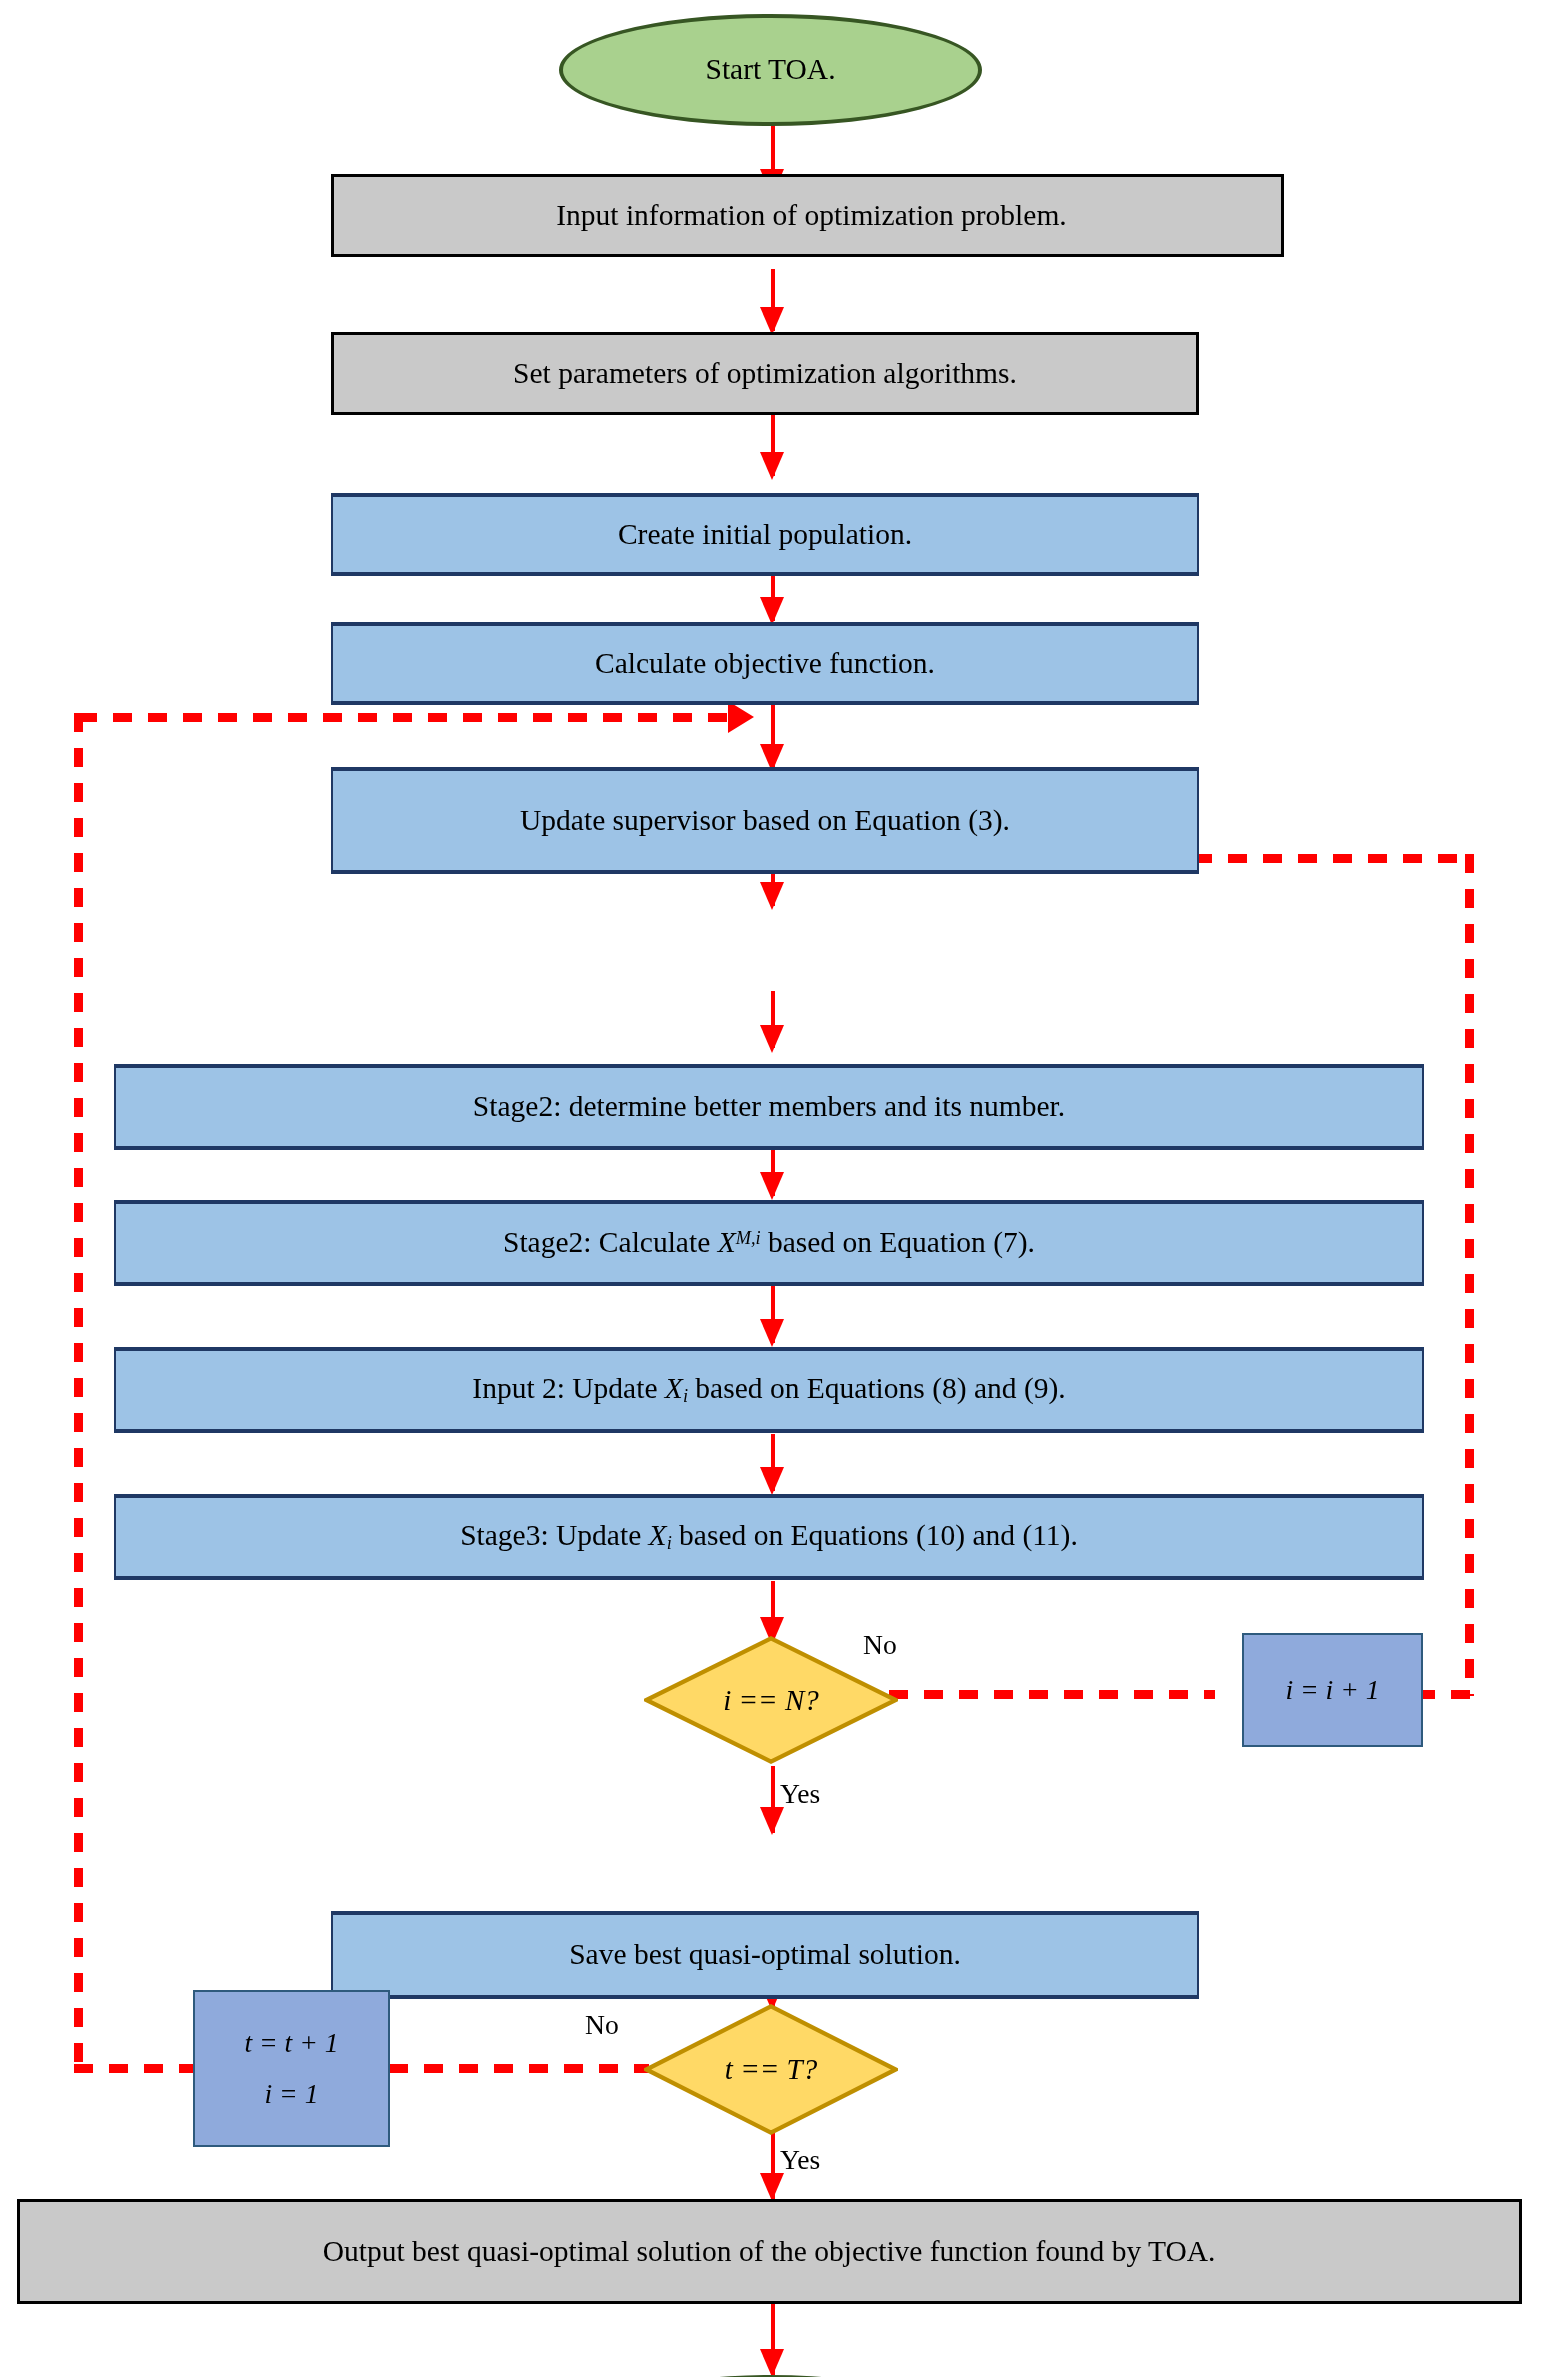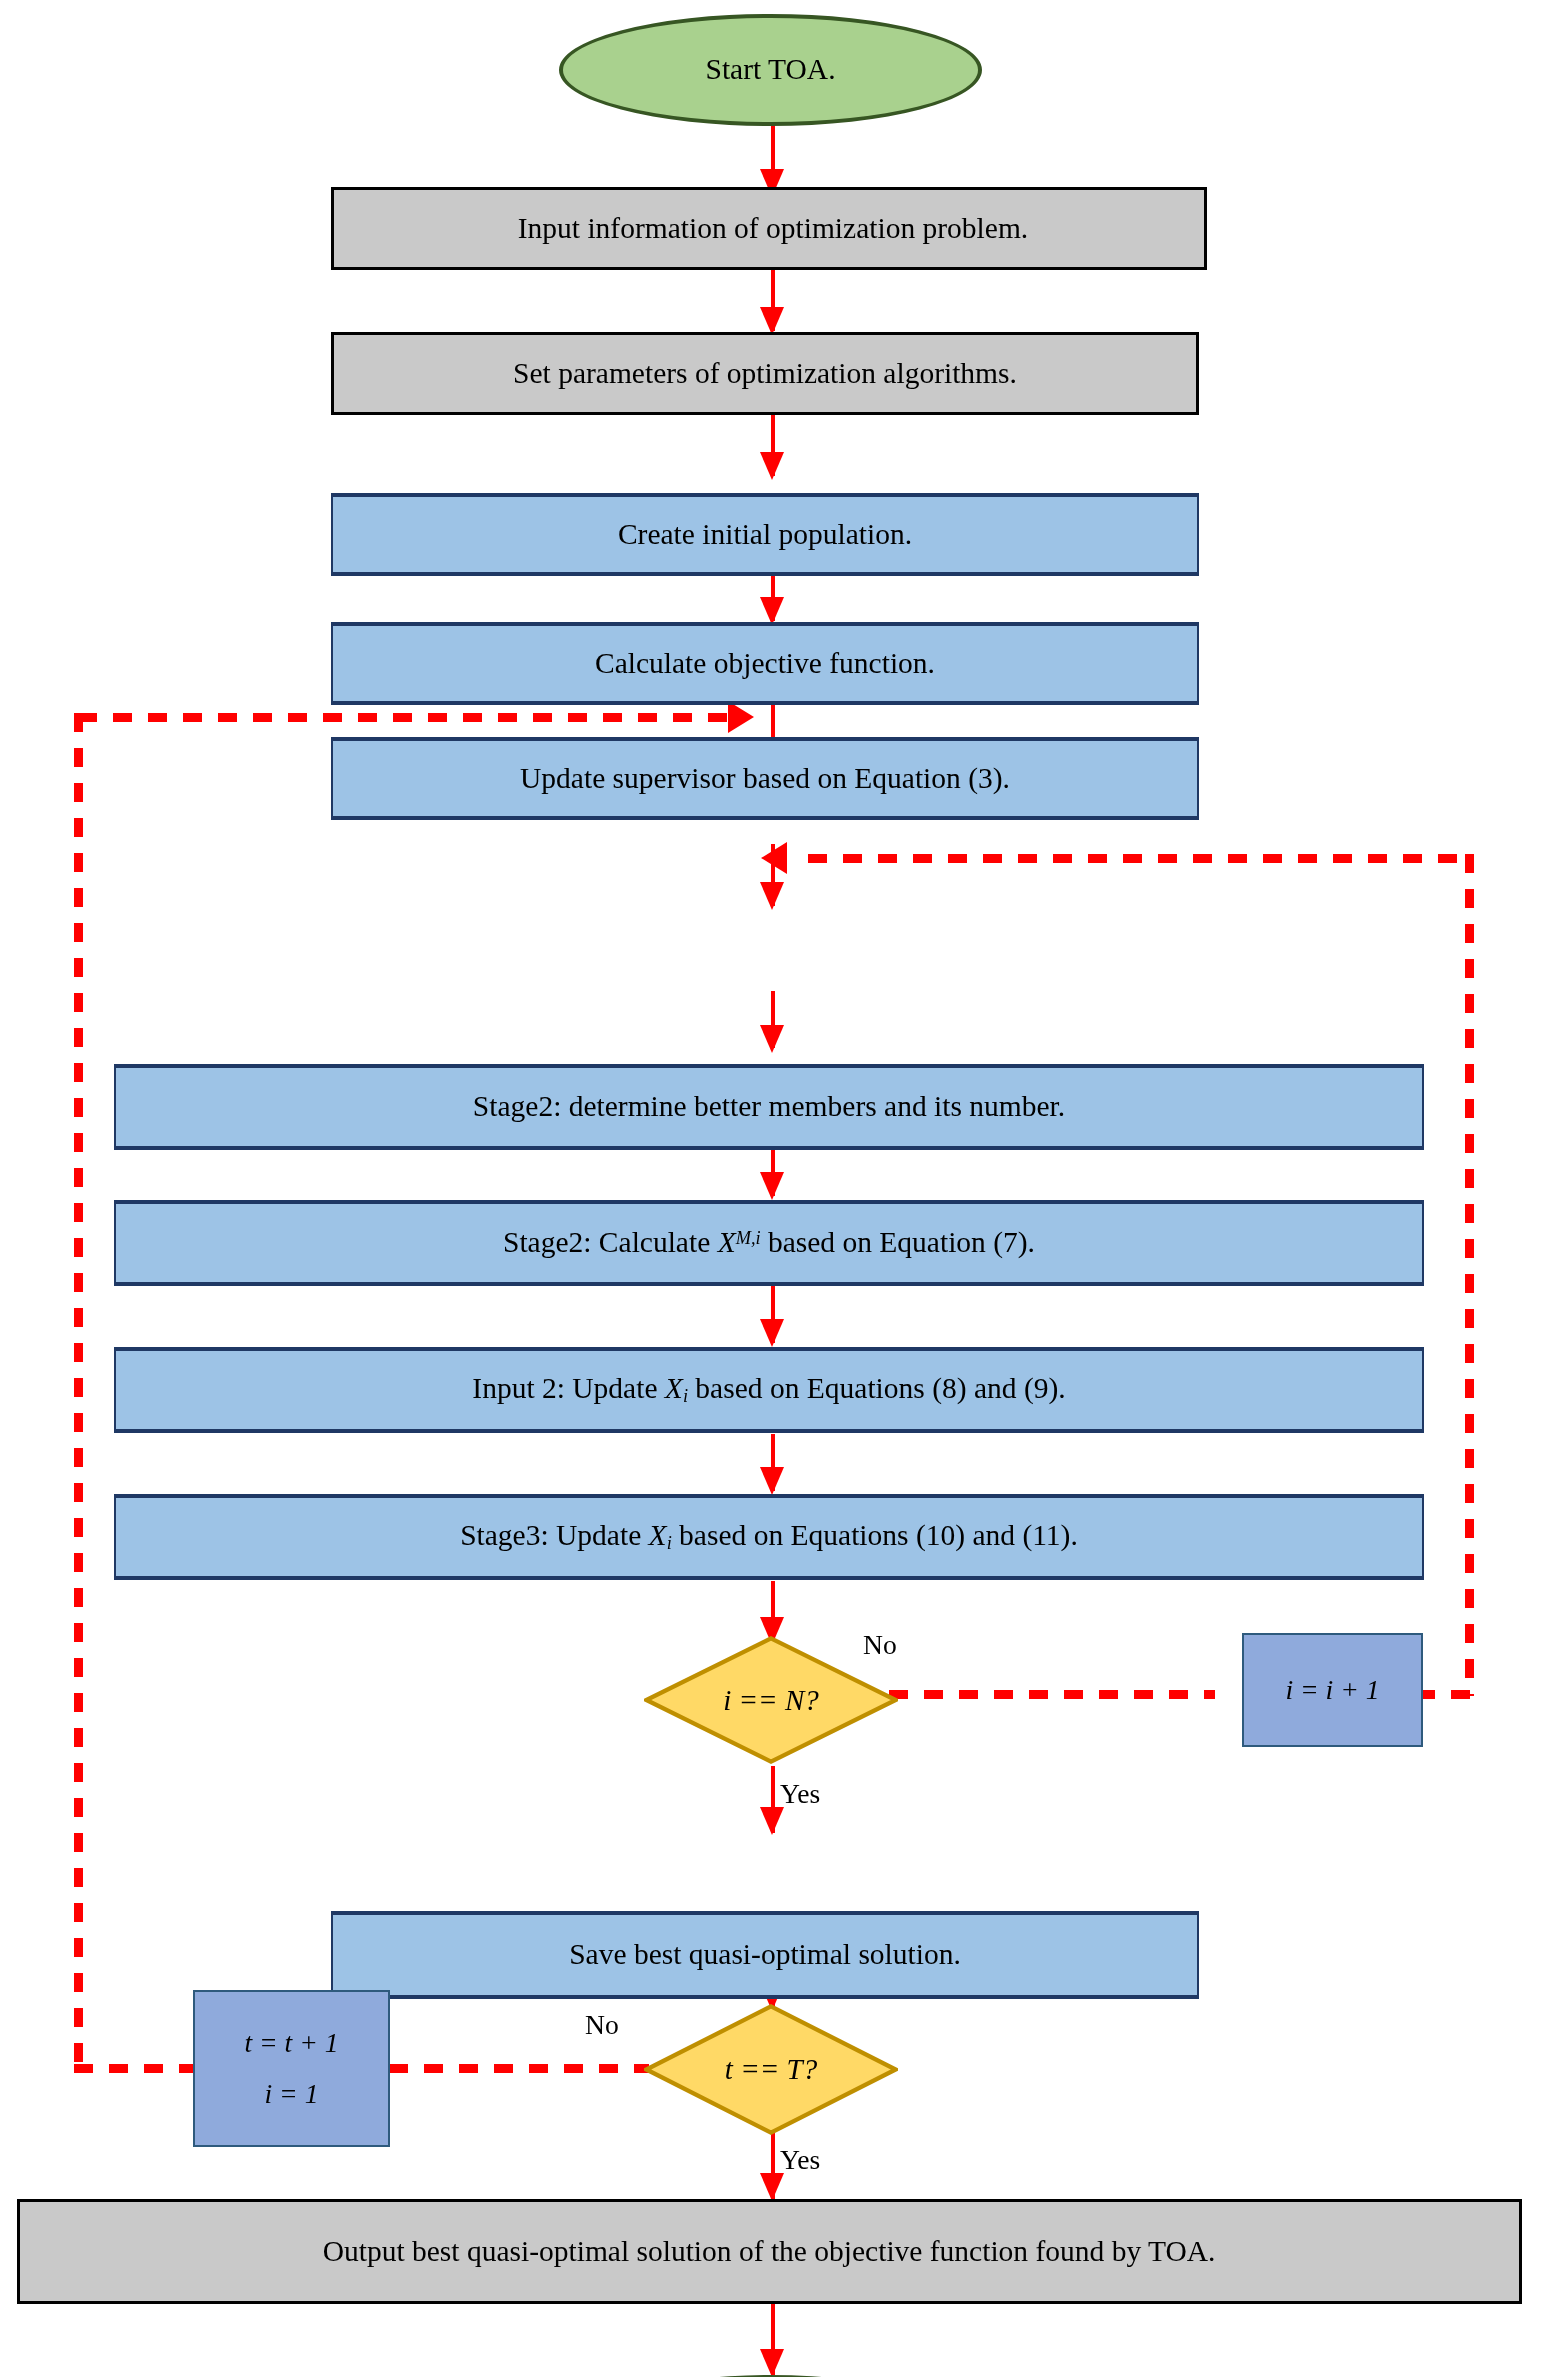--- a/index.html
+++ b/index.html
@@ -185,37 +185,37 @@
   <div class="dash-h" style="left:854px; top:1690px; width:361px;"></div>
   <div class="dash-h" style="left:1381px; top:1690px; width:93px;"></div>
   <div class="dash-v" style="left:1465px; top:854px; height:842px;"></div>
   <div class="dash-h" style="left:808px; top:854px; width:663px;"></div>
   <div class="dash-arrow-left" style="left:761px; top:842px;"></div>
 
   <div class="node terminator" style="left:559px; top:14.3px; width:423px; height:112px;">
     <span class="lbl">Start TOA.</span>
   </div>
 
-  <div class="node proc-gray" style="left:331px; top:187px; width:876px; height:83px;padding-left:8px;">
+  <div class="node proc-gray" style="left:331px; top:174px; width:953px; height:83px;padding-left:8px;">
     <span class="lbl">Input information of optimization problem.</span>
   </div>
 
   <div class="node proc-gray" style="left:331px; top:332px; width:868px; height:83px;">
     <span class="lbl">Set parameters of optimization algorithms.</span>
   </div>
 
   <div class="node proc-blue" style="left:331px; top:493px; width:868px; height:83px;">
     <span class="lbl">Create initial population.</span>
   </div>
 
   <div class="node proc-blue" style="left:331px; top:622px; width:868px; height:83px;">
     <span class="lbl">Calculate objective function.</span>
   </div>
 
-  <div class="node proc-blue" style="left:331px; top:737px; width:868px; height:83px;">
+  <div class="node proc-blue" style="left:331px; top:767px; width:868px; height:107px;">
     <span class="lbl">Update supervisor based on Equation (3).</span>
   </div>
 
 
   <div class="node proc-blue" style="left:114px; top:1064px; width:1310px; height:86px;">
     <span class="lbl">Stage2: determine better members and its number.</span>
   </div>
 
   <div class="node proc-blue" style="left:114px; top:1200px; width:1310px; height:86px;">
     <span class="lbl">

